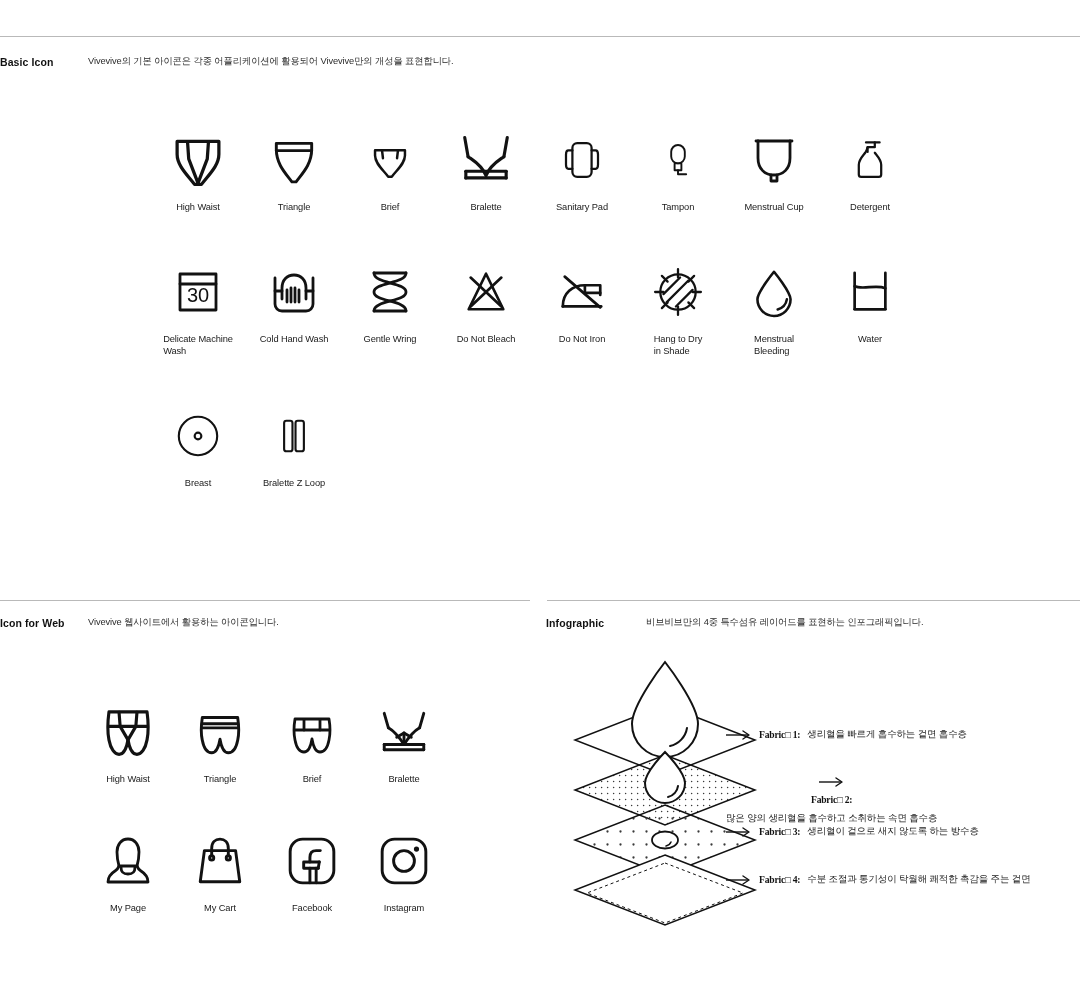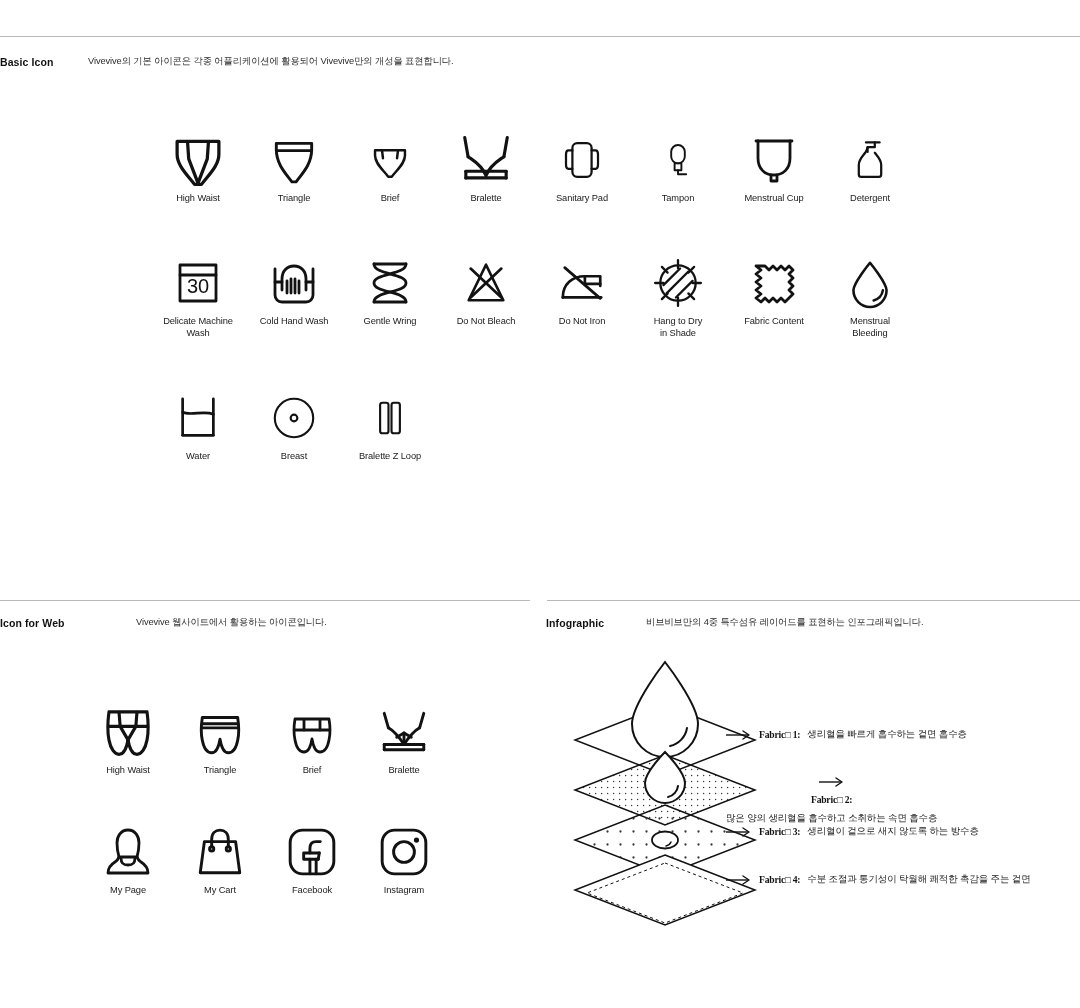--- a/index.html
+++ b/index.html
@@ -39,22 +39,22 @@
   
   .grid { position: absolute; display: grid; }
   .cell {
     display: flex; flex-direction: column;
     align-items: center; justify-content: flex-start;
   }
   .glyph {
     display: flex; align-items: center; justify-content: center;
   }
   .cap {
-    font-size: 9.3px; line-height: 12.5px;
-    text-align: center; color: #1a1a1a; letter-spacing: -.1px;
+    margin-top: 9px; font-size: 9.3px; line-height: 12.5px;
+    text-align: left; color: #1a1a1a; letter-spacing: -.1px;
     white-space: pre-line;
   }
   svg { display: block; overflow: visible; }
   .st {
     fill: none; stroke: #121212; stroke-width: 5.6;
     stroke-linecap: round; stroke-linejoin: round;
   }
   .st-thin { stroke-width: 4.4; }
   .fill { fill: #121212; stroke: none; }
   .txt-in {
@@ -277,33 +277,20 @@
               <path d="M22 54 L54 22"></path>
               <path d="M46 78 L78 46"></path>
             </g>
           </svg>
         </div>
         <div class="cap">Hang to Dry
 in Shade</div>
       </div>
       <div class="cell">
         <div class="glyph" style="height: 64px;">
-          <svg width="52" height="50" viewBox="0 0 100 100">
-            <g class="st">
-  <path d="M14 16 L24 24 L14 32 L24 40 L14 48 L24 56 L14 64 L24 72 L14 80
-           L24 88 L32 80 L40 88 L48 80 L56 88 L64 80 L72 88 L80 80
-           L88 72 L80 64 L88 56 L80 48 L88 40 L80 32 L88 24 L80 16
-           L72 24 L64 16 L56 24 L48 16 L40 24 L32 16 Z"></path>
-            </g>
-          </svg>
-        </div>
-        <div class="cap">Fabric Content</div>
-      </div>
-      <div class="cell">
-        <div class="glyph" style="height: 64px;">
           <svg width="46" height="56" viewBox="0 0 100 100">
             <g class="st">
   <path d="M50 6 C50 6 14 50 14 66 A36 36 0 0 0 86 66 C86 50 50 6 50 6 Z"></path>
   <path d="M78 66 A28 28 0 0 1 58 88"></path>
             </g>
           </svg>
         </div>
         <div class="cap">Menstrual
 Bleeding</div>
       </div>
@@ -336,21 +323,21 @@
             <g class="st">
   <path d="M30 10 H40 A6 6 0 0 1 46 16 V84 A6 6 0 0 1 40 90 H30 A6 6 0 0 1 24 84 V16 A6 6 0 0 1 30 10 Z"></path>
   <path d="M60 10 H70 A6 6 0 0 1 76 16 V84 A6 6 0 0 1 70 90 H60 A6 6 0 0 1 54 84 V16 A6 6 0 0 1 60 10 Z"></path>
             </g>
           </svg>
         </div>
         <div class="cap">Bralette Z Loop</div>
       </div>
     </div>
 
-  <div class="sec-head" style="left:0px; top:616px;gap:48px;">
+  <div class="sec-head" style="left:0px; top:616px;">
     <div class="sec-title" style="width:88px;">Icon for Web</div>
     <div class="sec-desc">Vivevive 웹사이트에서 활용하는 아이콘입니다.</div>
   </div>
 
   <div class="grid" id="web-grid" style="left:82px; top:700px; width:368px;
         grid-template-columns:repeat(4,92px); row-gap:43px;">
       <div class="cell">
         <div class="glyph" style="height: 64px;">
           <svg width="56" height="56" viewBox="0 0 100 100">
             <g class="st">

